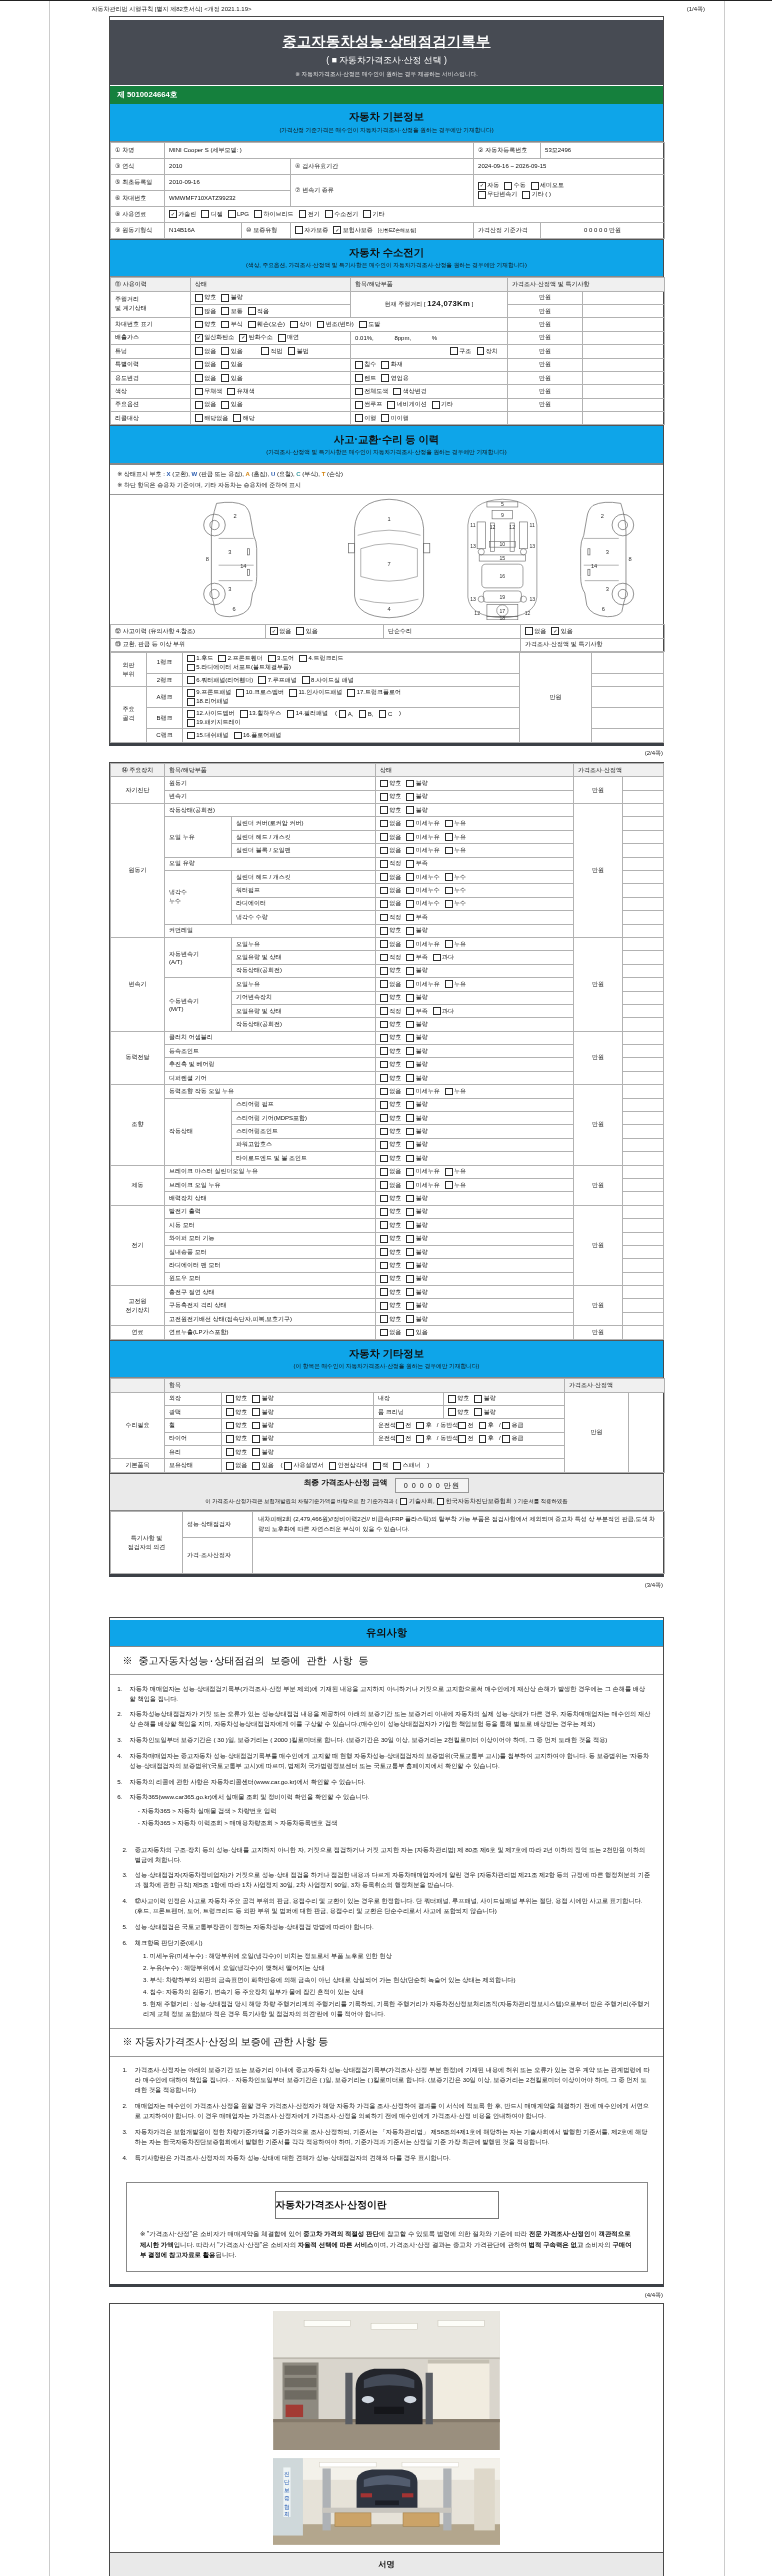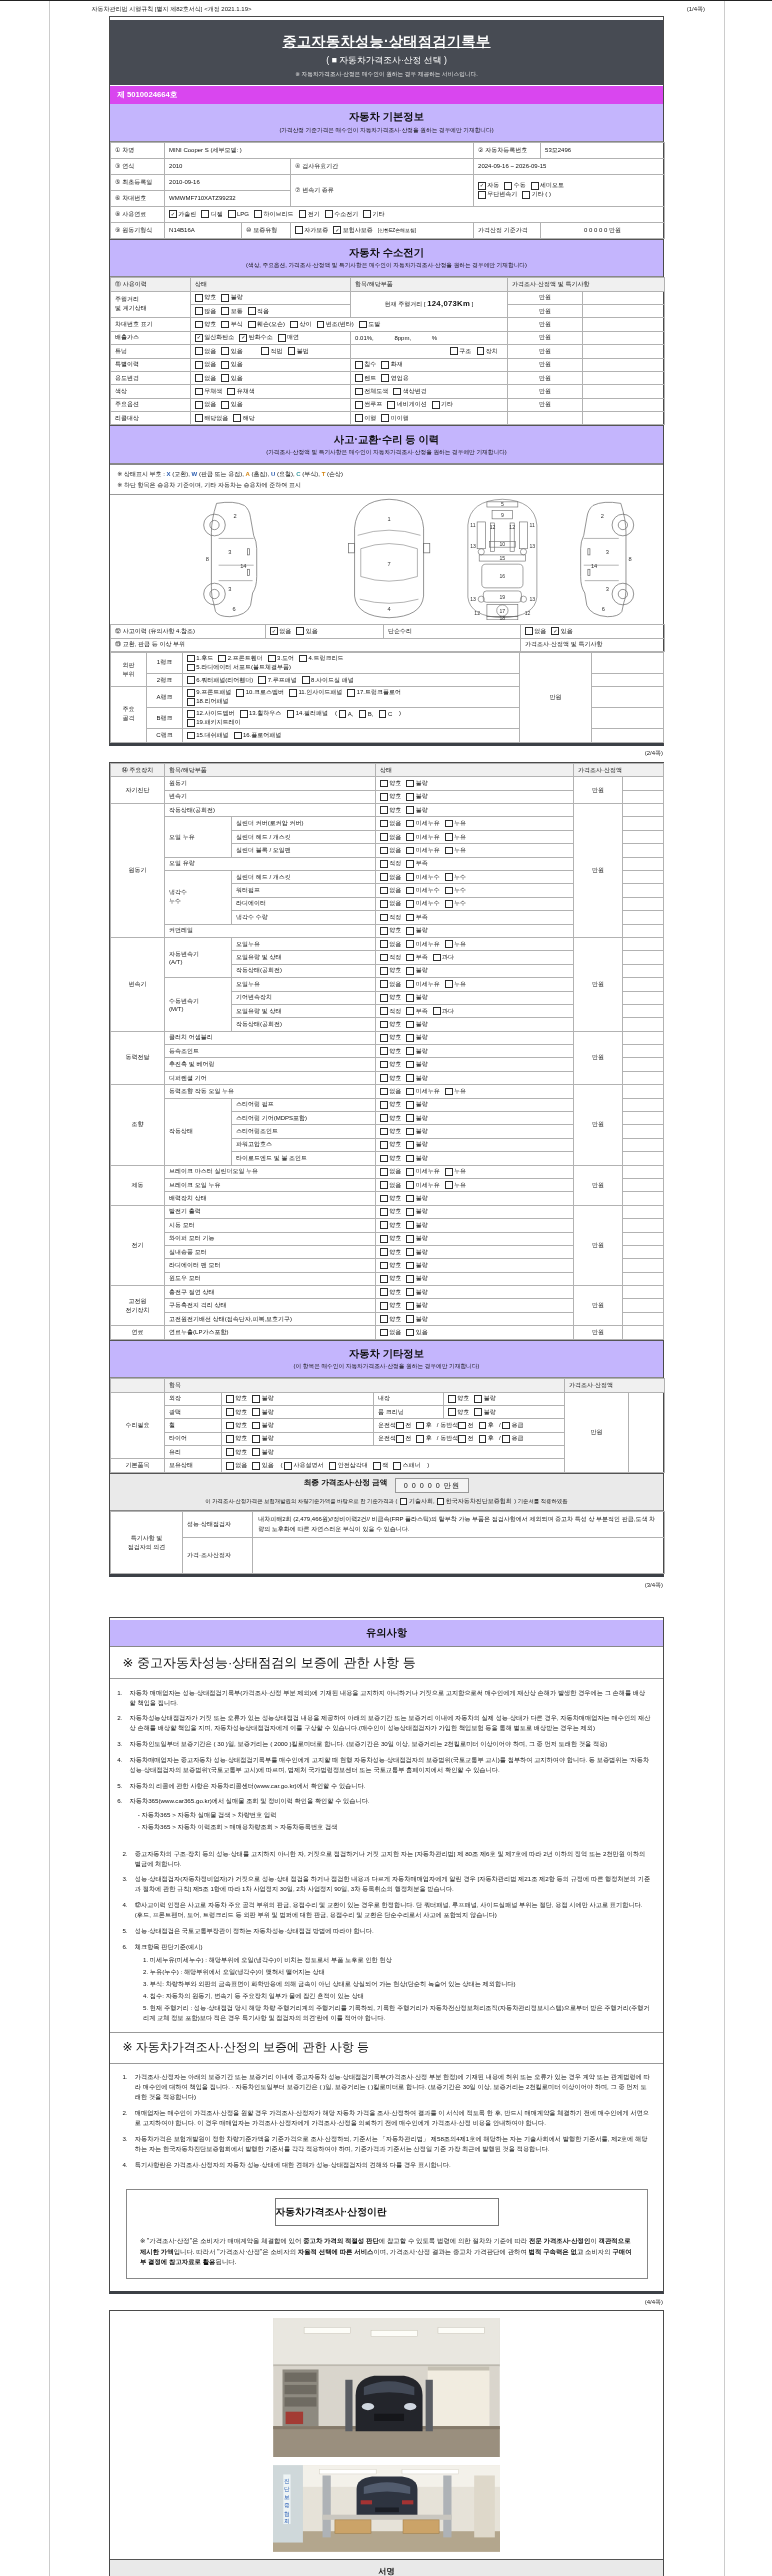--- a/index.html
+++ b/index.html
@@ -10,23 +10,23 @@
   .paper{width:676px;margin:0 auto;min-height:2575px;border-left:0.5px solid #ccc;border-right:0.5px solid #ccc;box-sizing:border-box;padding:2.1px 0 0;}
   .topline{display:flex;justify-content:space-between;font-size:6px;padding:2.1px 18.5px 2.1px 42px;color:#222;}
   .sheet{width:555px;margin:0 auto;}
   .pageno{text-align:right;font-size:6px;padding:3.6px 1px;color:#222;}
   .formbox{border:1px solid #4a4a4a;border-bottom:3.6px solid #3c4046;background:#fff;}
   
   .dark-block{background:#474b53;color:#fff;text-align:center;border-top:3.1px solid #fff;padding:12.4px 0 6.2px;}
   .dark-block h1{margin:0;font-size:14px;font-weight:bold;letter-spacing:0.5px;text-decoration:underline;}
   .dark-block .sel{font-size:8.8px;margin-top:4.6px;}
   .dark-block .nt{font-size:5.7px;margin-top:3.6px;color:#e8e8e8;}
-  .doc-row{background:#d946ef;color:#fff;font-weight:bold;font-size:7.7px;text-align:left;padding:3.6px 7.2px 4.6px;border-top:1.5px solid #fff;}
+  .doc-row{background:#15803d;color:#fff;font-weight:bold;font-size:7.7px;text-align:left;padding:3.6px 7.2px 4.6px;border-top:1.5px solid #fff;}
   
-  .sec-head{background:#c4b5fd;text-align:center;padding:6.2px 0 5.7px;border-top:1px solid #555;border-bottom:0.5px solid #888;}
+  .sec-head{background:#0ea5e9;text-align:center;padding:6.2px 0 5.7px;border-top:1px solid #555;border-bottom:0.5px solid #888;}
   .sec-head.nt0{border-top:none;}
   .sec-head .t{font-size:10.3px;font-weight:bold;}
   .sec-head .s{font-size:5.7px;margin-top:2.6px;}
   
   table{border-collapse:collapse;width:100%;table-layout:fixed;}
   td{border:0.5px solid #b2b2b2;padding:1px 4.1px;font-size:6px;vertical-align:middle;overflow:hidden;}
   tr{height:13.4px;}
   .t-basic tr{height:16px;}
   td.hd{background:#f0f0f0;}
   td.ctr{text-align:center;}
@@ -47,28 +47,28 @@
   .diagram svg{display:block;margin:0 auto;}
   
   .finalrow{background:#eaeaea;border-top:1px solid #555;border-bottom:0.5px solid #888;text-align:center;padding:4.6px 0 4.1px;}
   .finalrow .l1{display:flex;justify-content:center;align-items:flex-start;gap:7.2px;}
   .finalrow .lab{font-size:7.7px;font-weight:bold;}
   .finalrow .valbox{border:0.5px solid #999;background:#f4f4f4;font-size:7.2px;padding:1.5px 8.2px;letter-spacing:1px;}
   .finalrow .l2{font-size:5.4px;margin-top:3.6px;}
   .finalrow .l2 .cb{margin:0 1px;}
   
   .nt-wrap{padding:2.1px 0 0;margin-top:24px;}
-  .secline{font-size:13px;padding:6.7px 12.4px;border-bottom:0.5px solid #999;}
+  .secline{font-size:10px;padding:6.7px 12.4px;border-bottom:0.5px solid #999;font-family:Liberation Mono, monospace;}
   .nt-body{padding:8.2px 12.4px 4.1px;font-size:6.2px;line-height:1.62;}
   .nt-body .item{display:flex;margin-bottom:5.7px;}
   .nt-body .num{width:12.4px;flex:none;}
   .nt-body .txt{flex:1;}
   .nt-body .subitem{margin:-2.6px 0 4.6px 20.6px;}
   .indent1{padding-left:7.2px;}
-  .secline2{font-size:12px;padding:6.7px 12.4px;border-top:0.5px solid #999;border-bottom:0.5px solid #999;}
+  .secline2{font-size:10px;padding:6.7px 12.4px;border-top:0.5px solid #999;border-bottom:0.5px solid #999;font-family:Liberation Serif, serif;}
   .psbox{border:0.5px solid #888;margin:9.3px 15.5px 12.4px;padding:8.2px 13.4px 9.3px;}
   .psbox .tbox{border:0.5px solid #777;width:222px;margin:0 auto 9.3px;text-align:left;font-size:9.8px;font-weight:bold;padding:6.7px 0;}
   .psbox .ptext{font-size:6.4px;line-height:1.7;}
   
   .photo{display:block;margin:7.2px auto;}
   
   .signbox{background:#e9e9e9;border-top:1px solid #555;border-bottom:0.5px solid #888;padding:6.7px 15.5px 7.2px;}
   .signbox .t{text-align:center;font-size:8.2px;font-weight:bold;}
   svg text{font-family:"Liberation Sans","DejaVu Sans",sans-serif;}
 </style>

